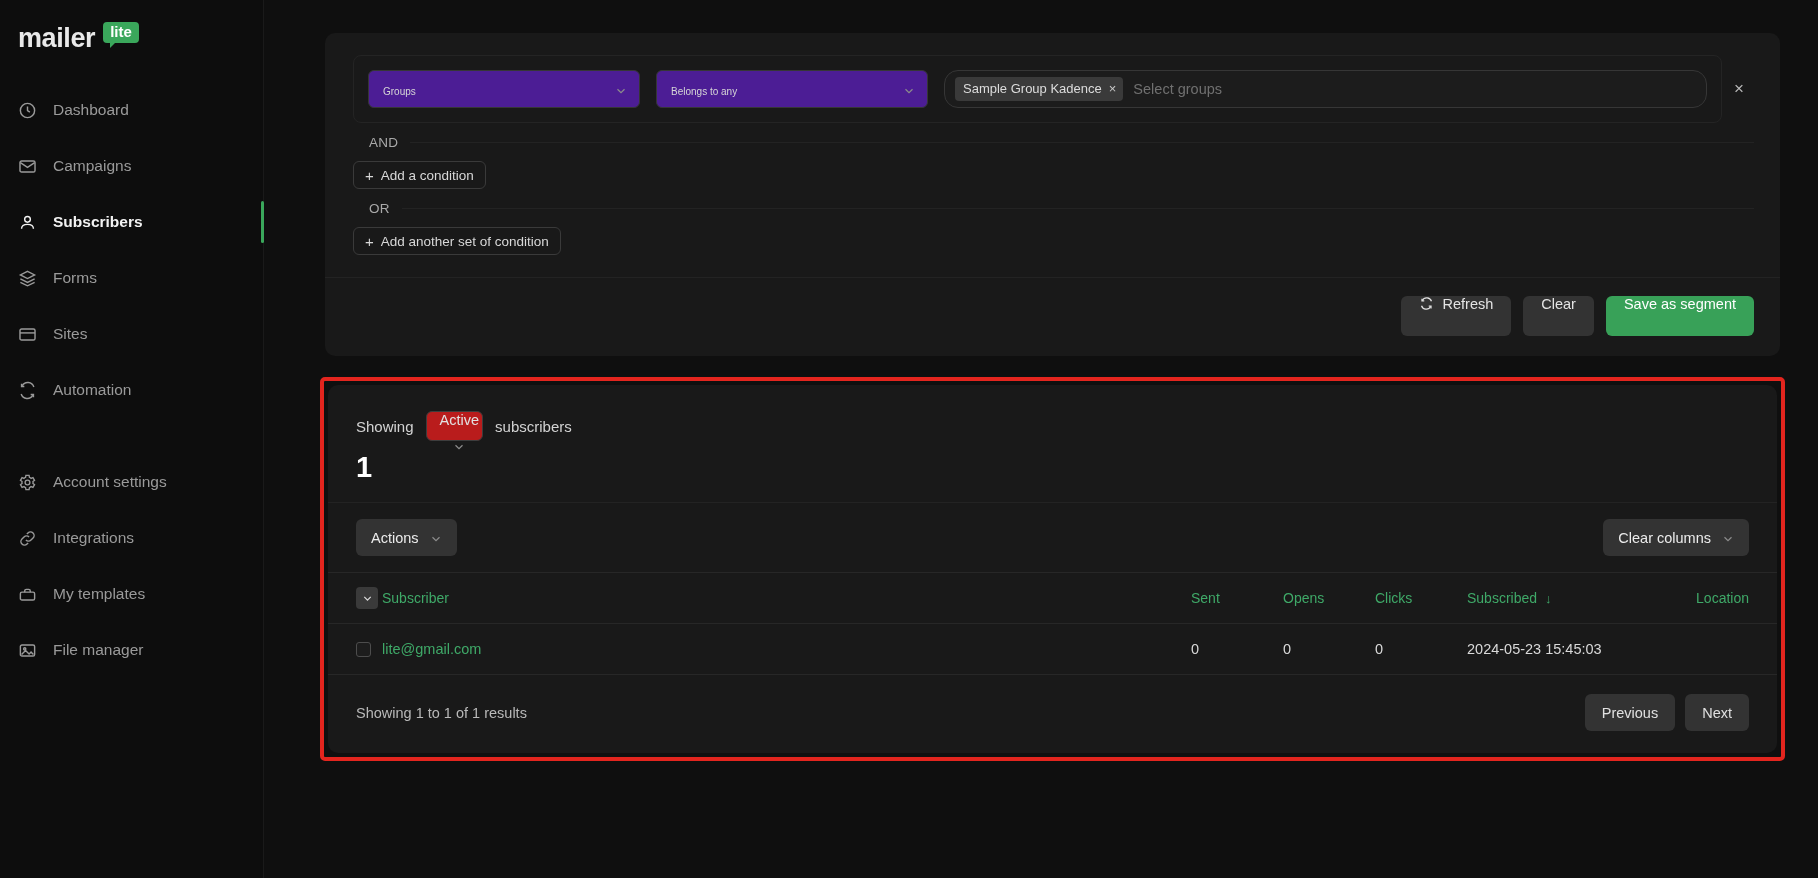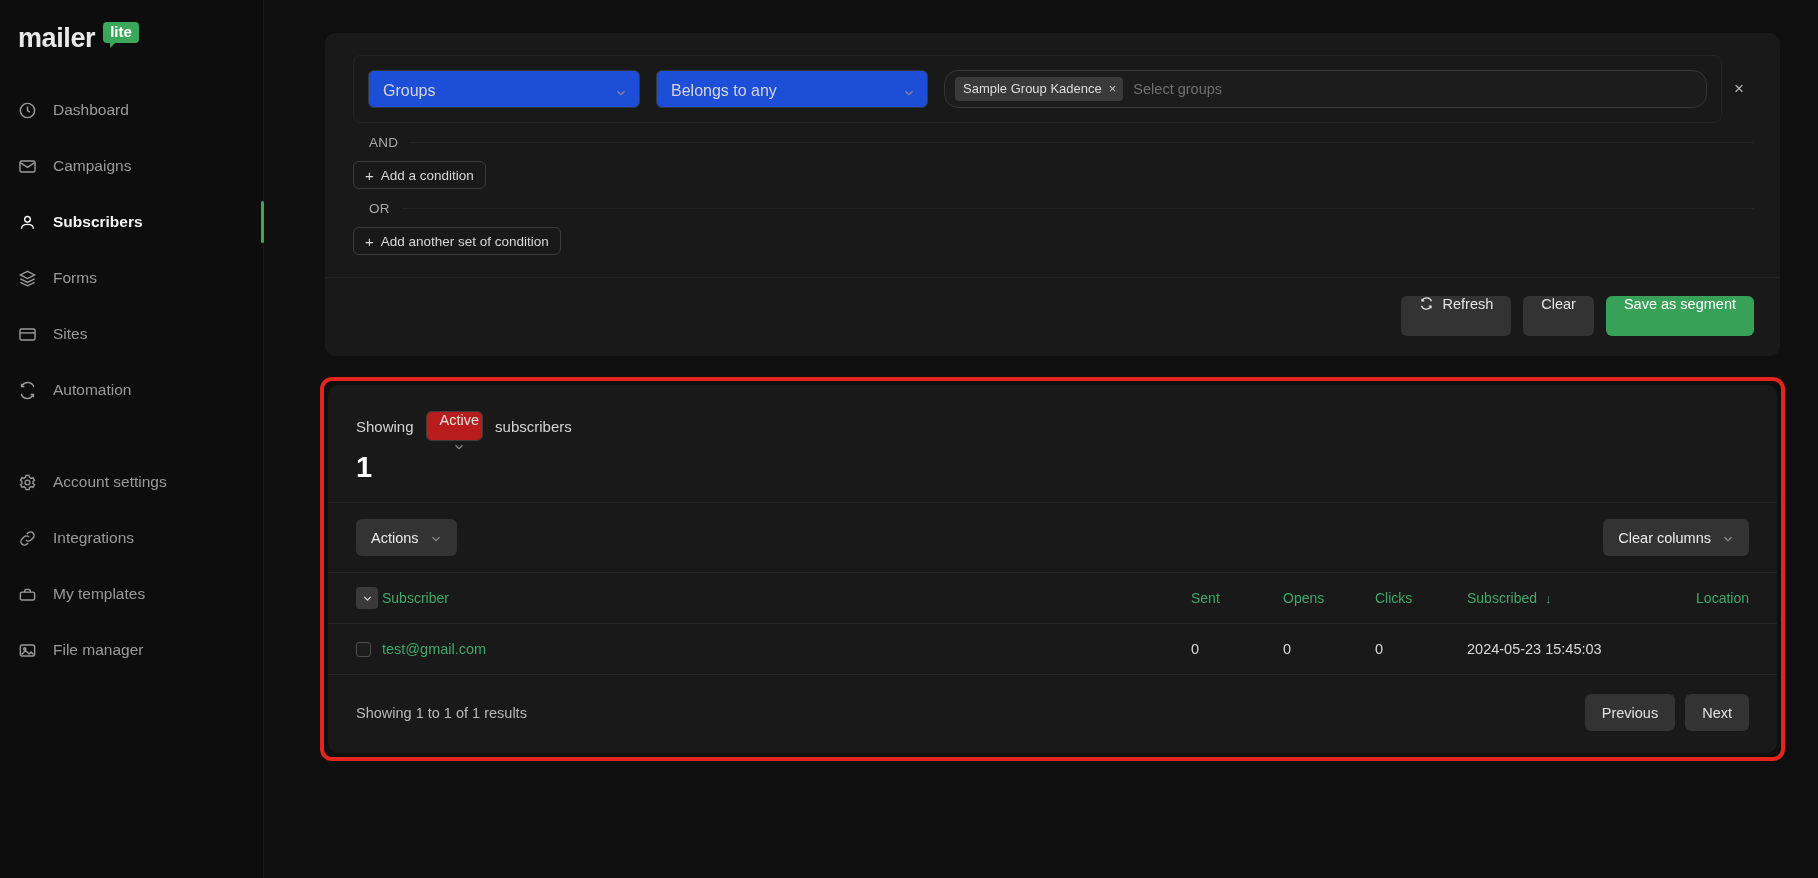--- a/index.html
+++ b/index.html
@@ -63,23 +63,23 @@
     padding: 0;
   }
 
   
   .filter-panel { padding: 22px 26px 22px 28px; }
   .cond-block {
     border: 1px solid #242424; border-radius: 8px;
     padding: 14px 14px; display: flex; align-items: center; gap: 16px;
   }
   .select {
-    background: #1d4ed8; border: 1px solid #363636; border-radius: 6px;
+    background: #4c1d95; border: 1px solid #363636; border-radius: 6px;
     height: 38px; display: flex; align-items: center; justify-content: space-between;
-    padding: 4px 12px 0 14px; color: #d6d6d6; font-size: 16px; cursor: pointer;
+    padding: 4px 12px 0 14px; color: #d6d6d6; font-size: 10px; cursor: pointer;
   }
   .sel-groups { width: 272px; }
   .sel-belongs { width: 272px; }
   .chev { width: 12px; height: 12px; color: #8c8c8c; flex: 0 0 12px; }
   .tagbox {
     flex: 1 1 auto; background: #1c1c1c; border: 1px solid #363636; border-radius: 14px;
     height: 38px; display: flex; align-items: center; gap: 10px; padding: 0 10px;
     min-width: 0;
   }
   .tag {
@@ -119,21 +119,21 @@
     gap: 9px; font-family: "Liberation Sans", sans-serif;
   }
   .btn-grey { background: #333333; color: #e4e4e4; }
   .btn-green { background: #38a158; color: #ffffff; }
   .refresh-ico { width: 15px; height: 15px; color: #e4e4e4; }
 
   
   .highlight-wrap {
     margin: 21px 33px 0 56px;
     border: 4px solid #e3251e;
-    border-radius: 12px;
+    border-radius: 5px;
     padding: 4px;
   }
   .card2 { background: #191919; border-radius: 10px; }
 
   .showing-area { padding: 26px 28px 18px 28px; }
   .showing-line { display: flex; align-items: center; gap: 12px; }
   .showing-txt { color: #d3d3d3; font-size: 15px; }
   .sel-active {
     background: #b91c1c; border: 1px solid #3d3d3d; border-radius: 6px;
     height: 30px; display: inline-flex; align-items: center; gap: 12px;
@@ -444,21 +444,21 @@
               </th>
               <th class="c-loc">Location</th>
             </tr>
           </thead>
           <tbody>
             <tr>
               <td class="c-check">
                 <span class="chk"></span>
               </td>
               <td class="c-sub">
-                <a class="sub-link" href="#">test@gmail.com</a>
+                <a class="sub-link" href="#">lite@gmail.com</a>
               </td>
               <td class="c-num">0</td>
               <td class="c-num">0</td>
               <td class="c-num">0</td>
               <td class="c-subd">2024-05-23 15:45:03</td>
               <td class="c-loc"></td>
             </tr>
           </tbody>
         </table>
 

